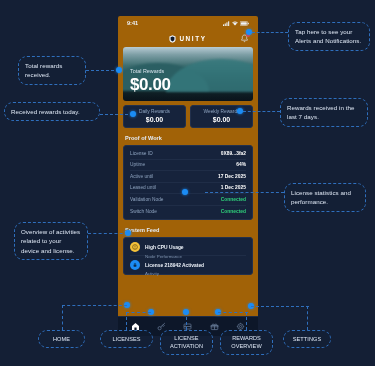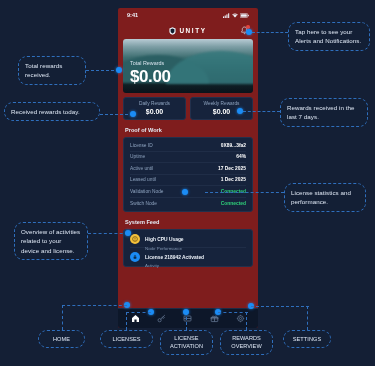--- a/index.html
+++ b/index.html
@@ -37,23 +37,23 @@
     position: absolute;
     width: 6px; height: 6px;
     border-radius: 50%;
     background: #1b8cf5;
     box-shadow: 0 0 3px rgba(27,140,245,0.9);
   }
 
   
   #phone {
     position: absolute;
-    left: 118px; top: 8px;
+    left: 118px; top: 16px;
     width: 140px; height: 320px;
-    background: #7f1d1d;
+    background: #a16207;
     border-radius: 2px;
     overflow: hidden;
   }
   .statusbar {
     height: 14px;
     display: flex; align-items: center; justify-content: space-between;
     padding: 0 9px;
     color: #eef3fa;
     font-size: 5.6px; font-weight: bold;
   }

